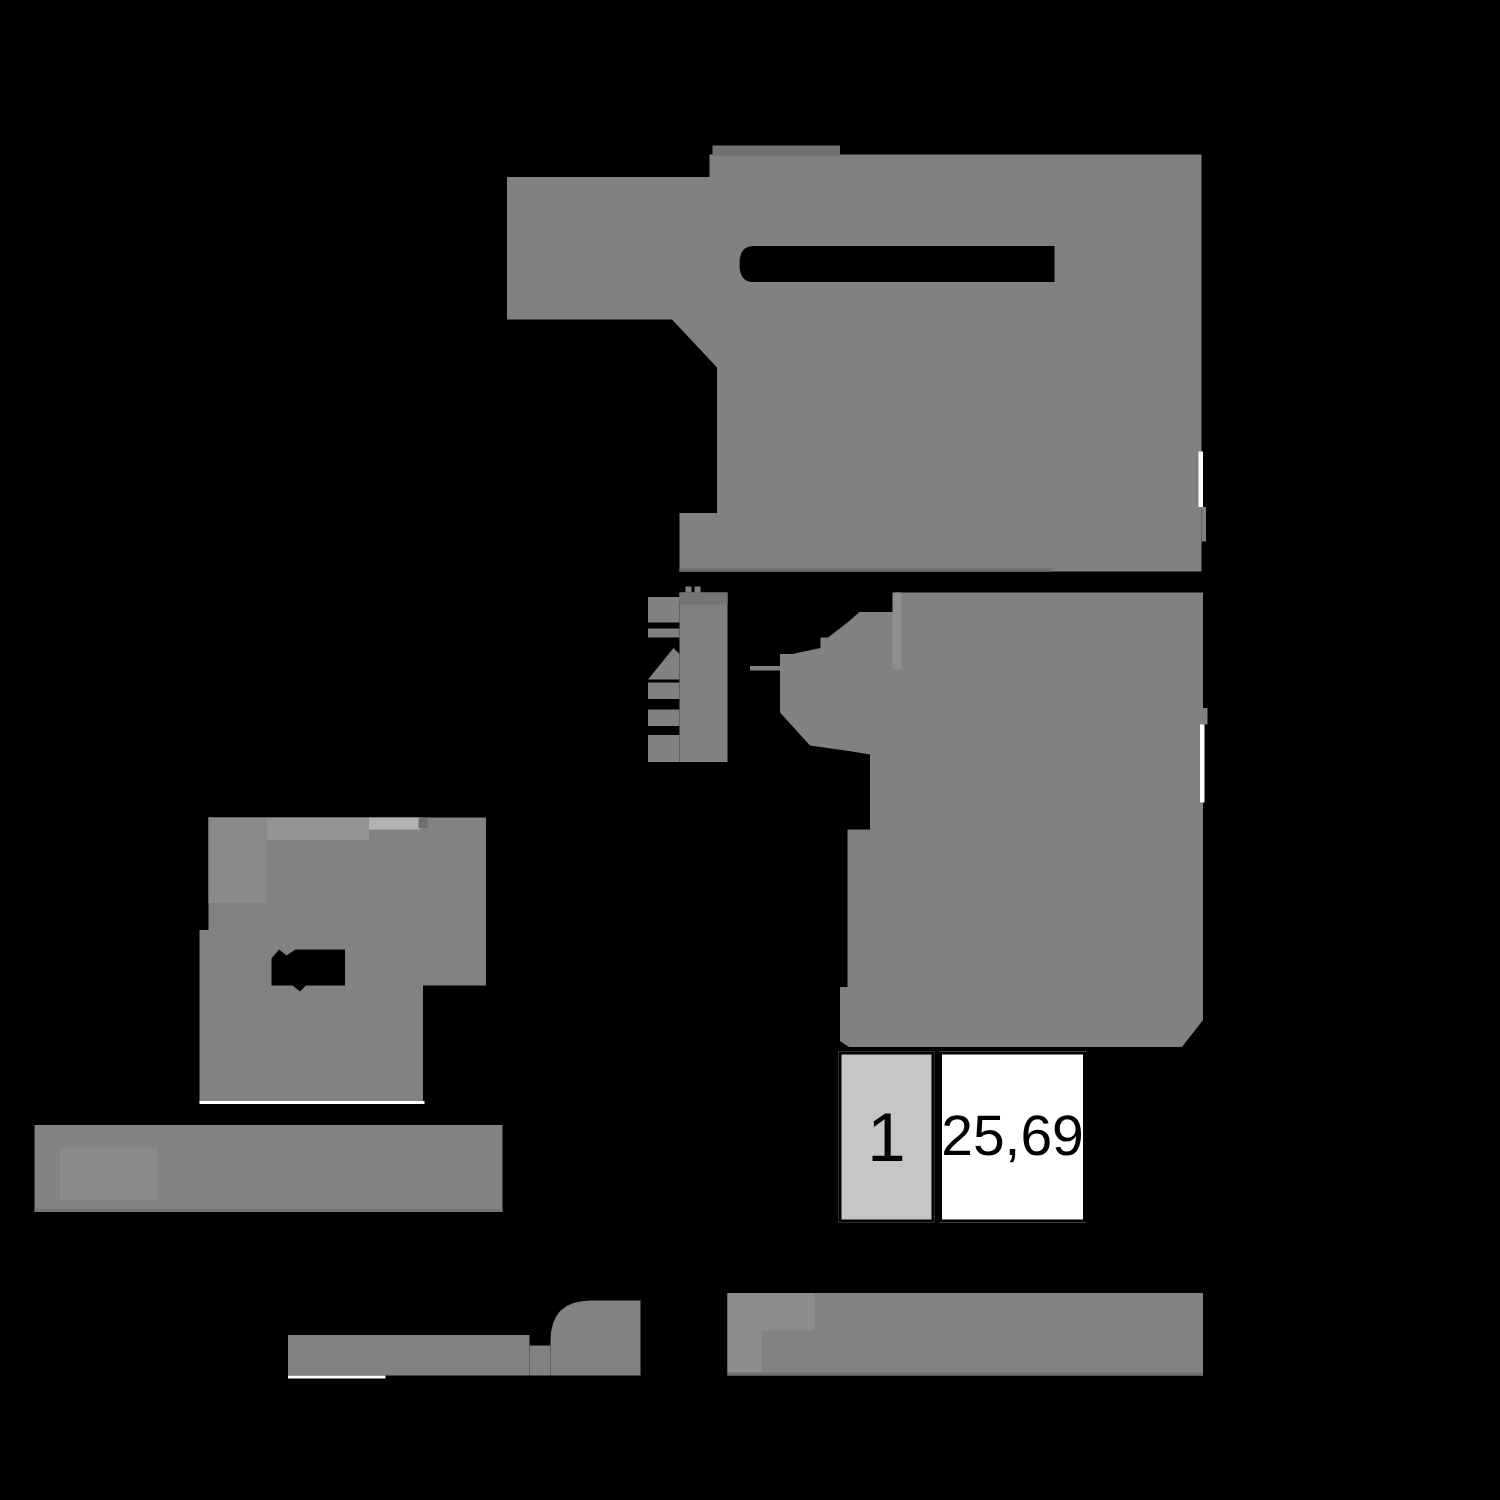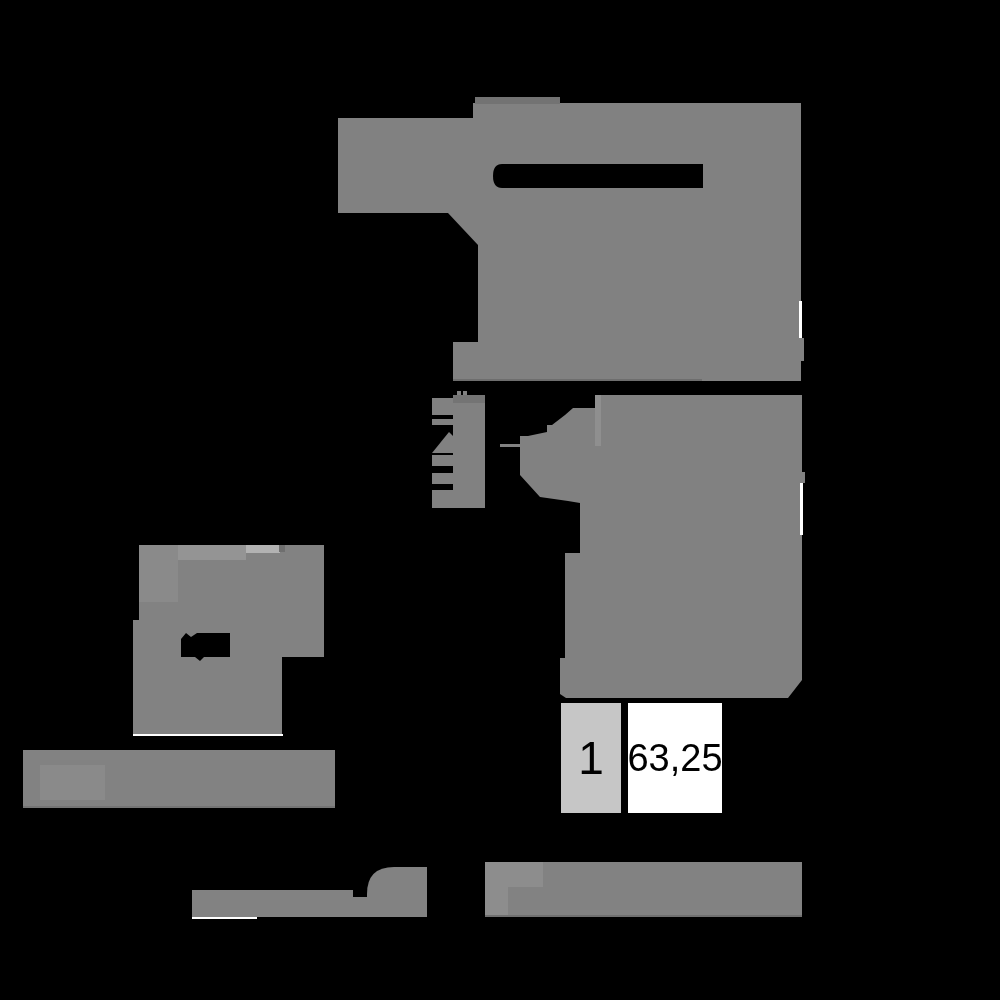--- a/index.html
+++ b/index.html
@@ -117,16 +117,16 @@
       <rect x="485" y="887" width="23" height="28" fill="#8d8d8d"></rect>
       <rect x="485" y="915" width="317" height="2" fill="#707070"></rect>
     </g>
   </svg>
 
   <div class="unit-badge unit-number-box">
     <span>1</span>
   </div>
 
   <div class="unit-badge unit-area-box">
-    <span>63,25</span>
+    <span>25,69</span>
   </div>
 
 </div>
 
 </body></html>

